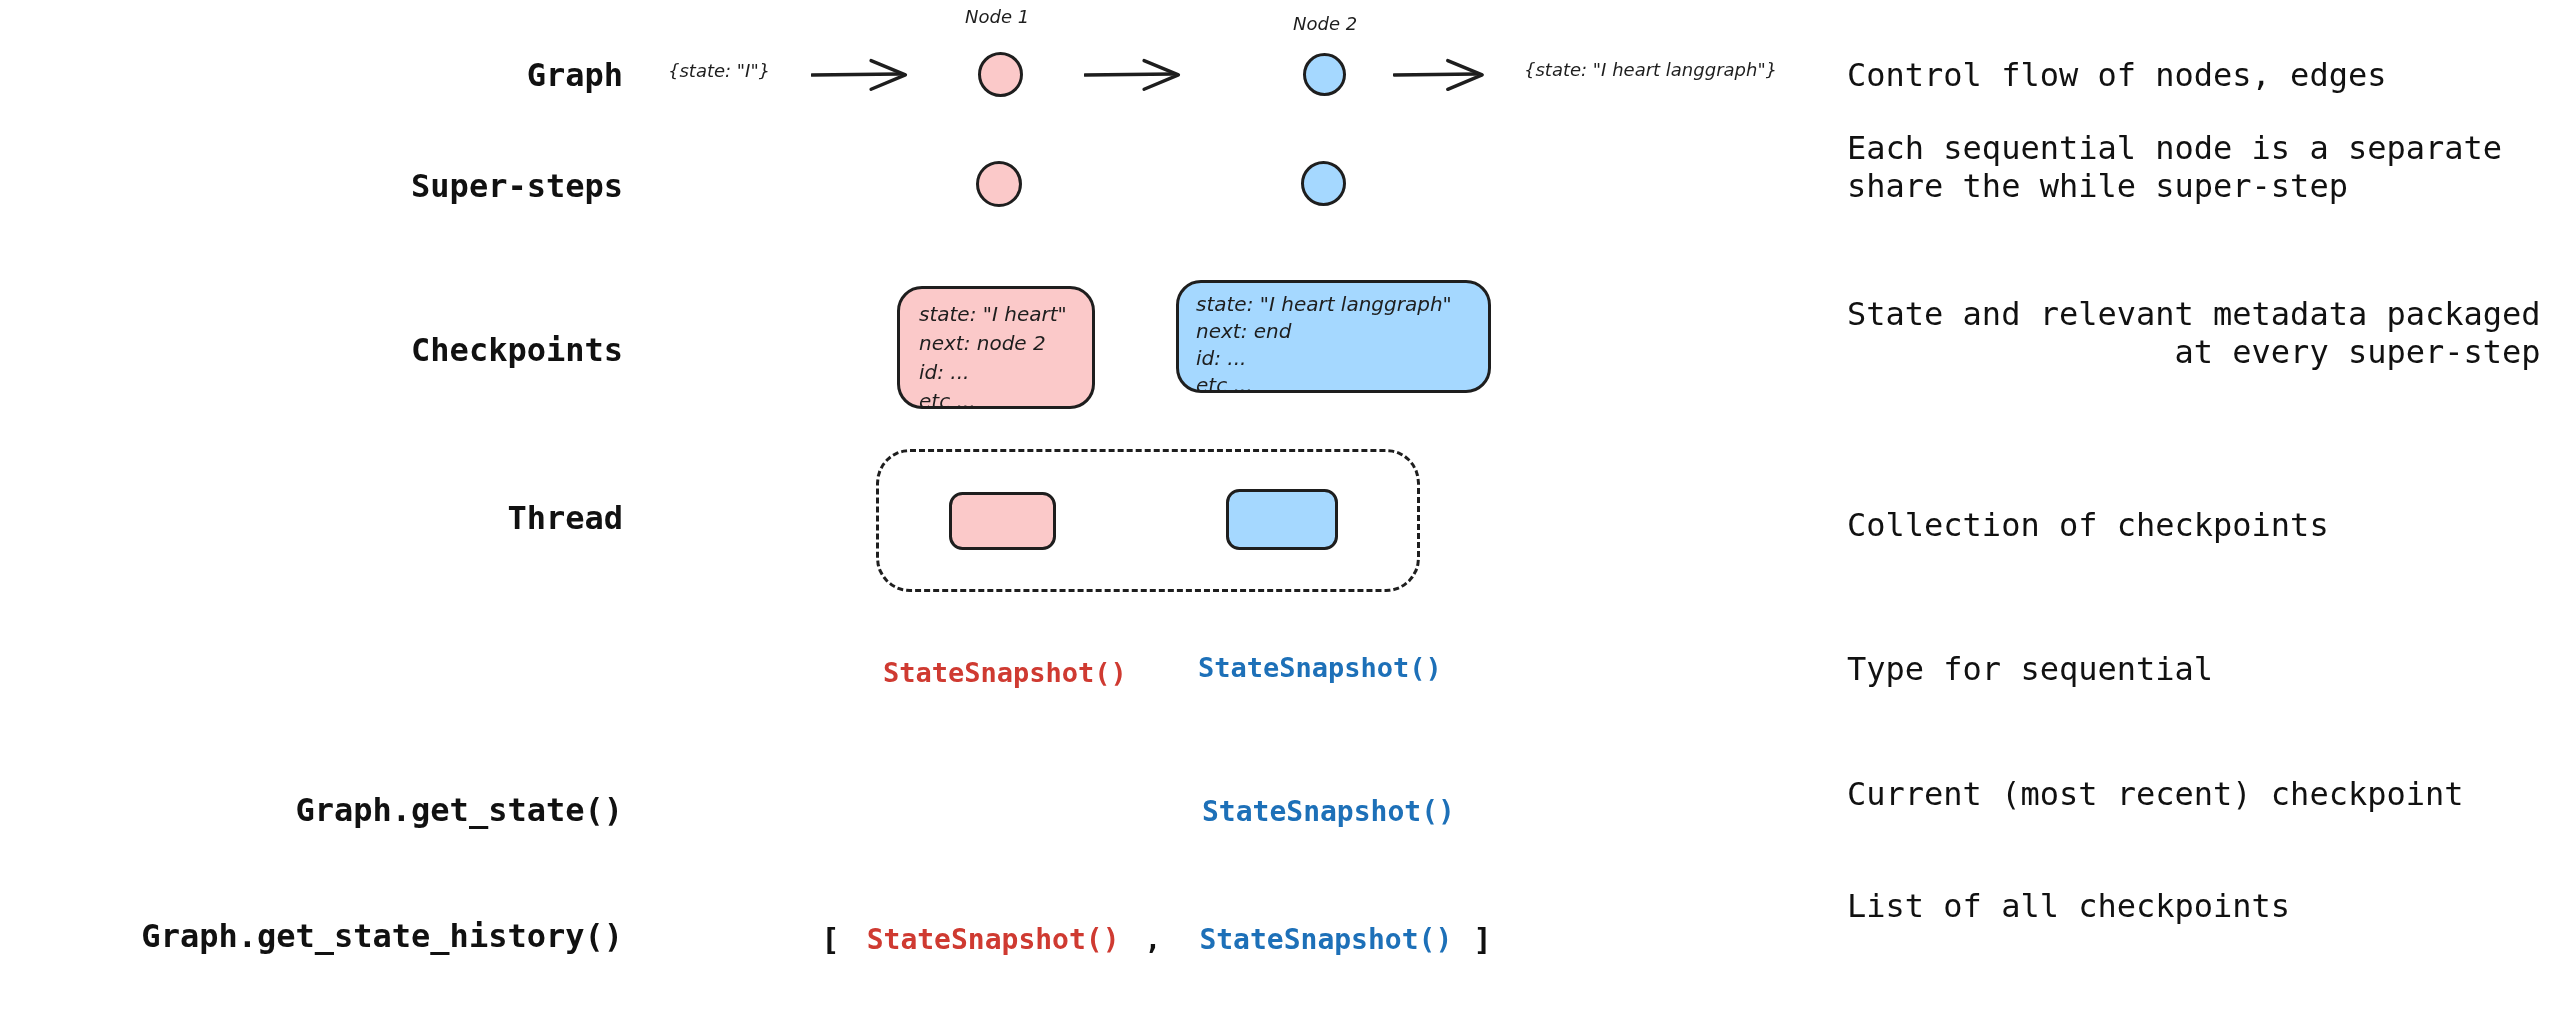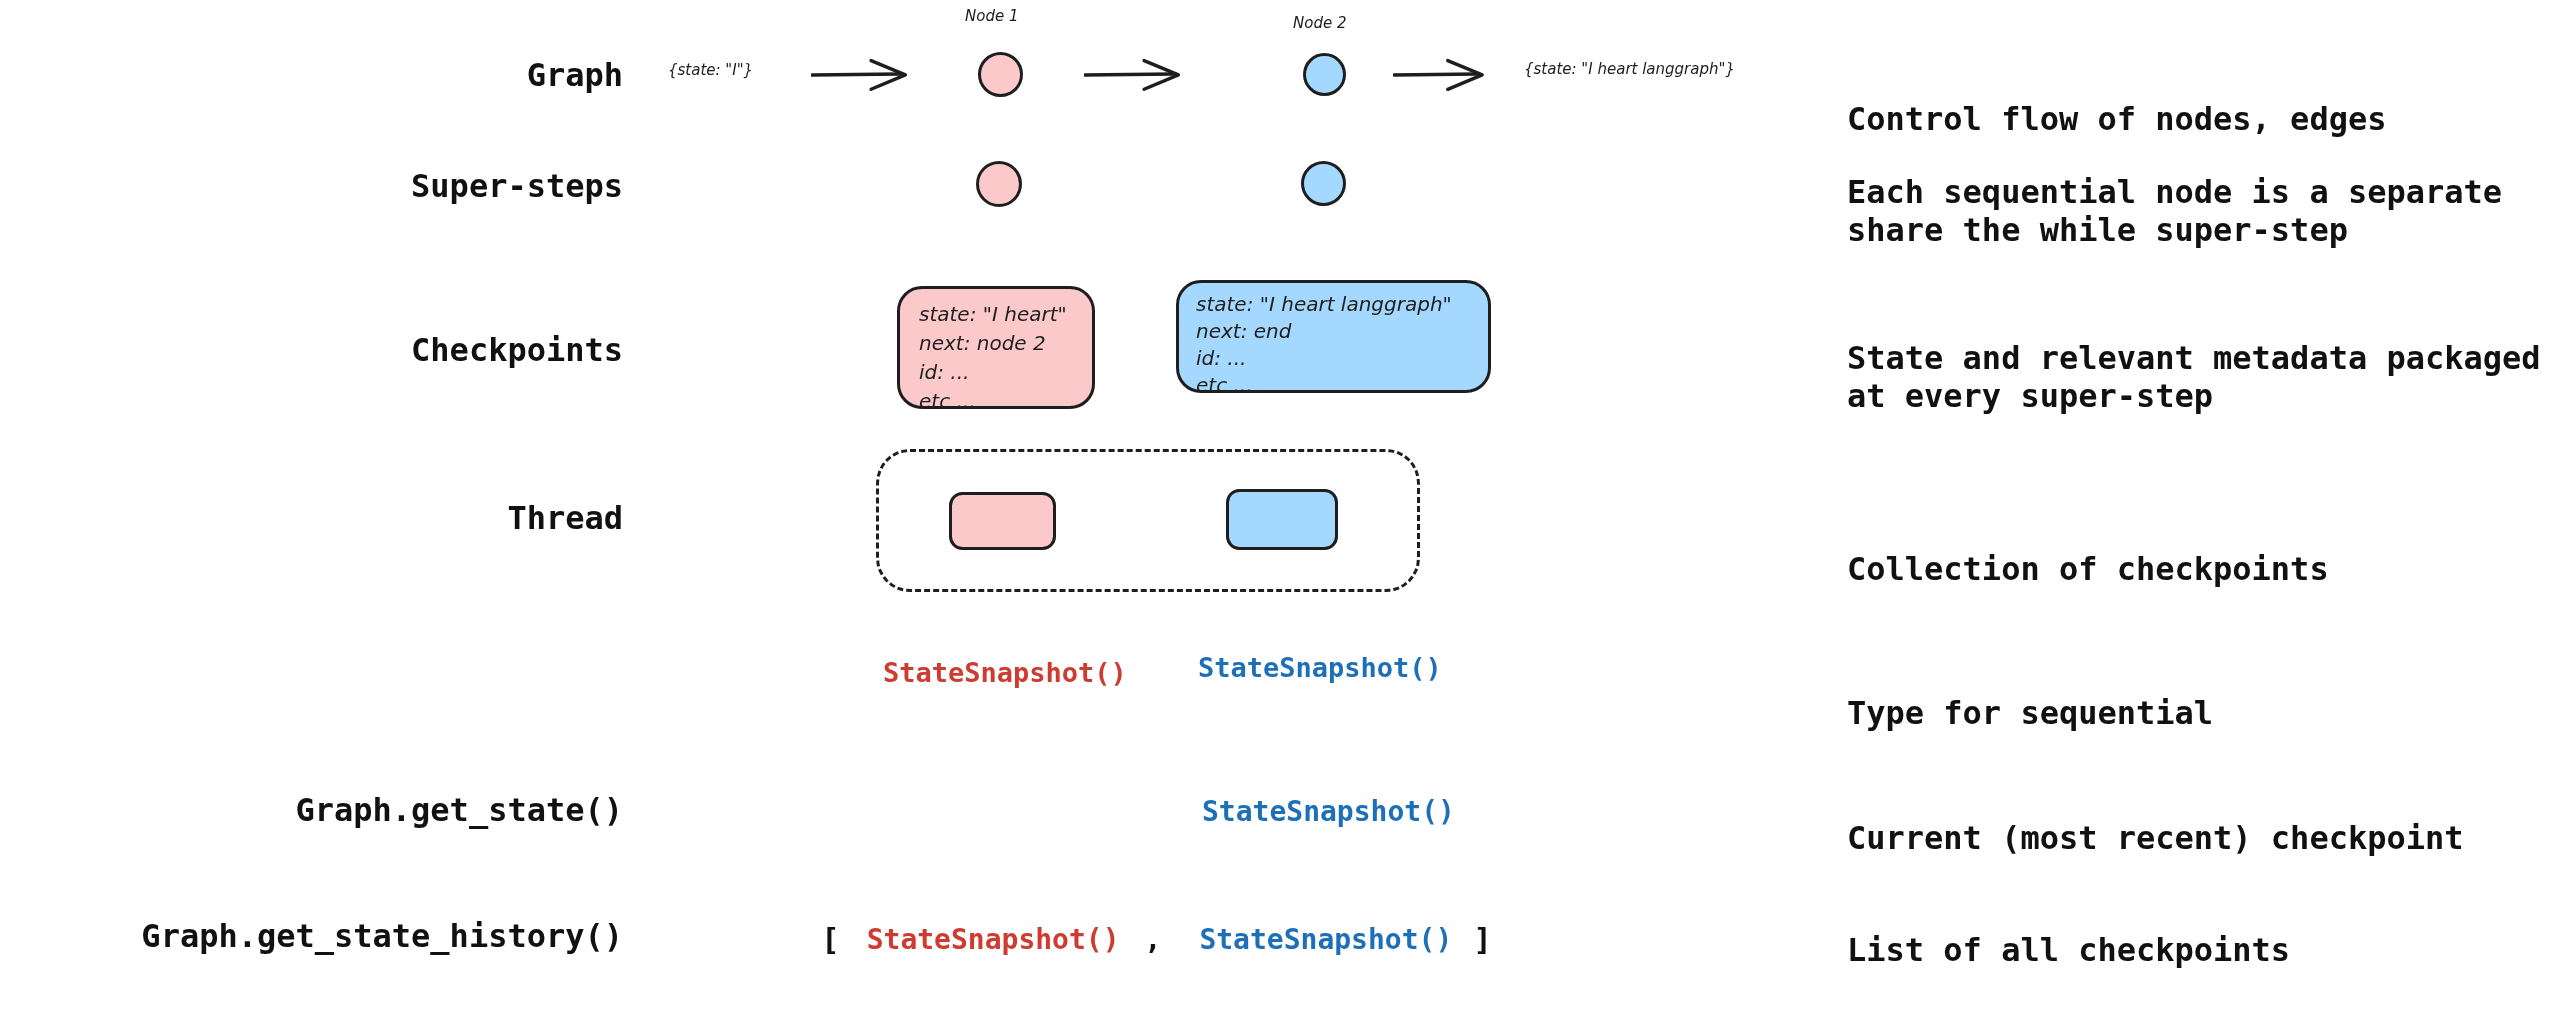--- a/index.html
+++ b/index.html
@@ -15,27 +15,27 @@
   }
   
   .row-label{
     position:absolute; left:96px; width:527px; height:38px;
     text-align:right; line-height:38px; font-size:32px; font-weight:600;
     color:var(--text); white-space:nowrap;
   }
   
   .desc{
     position:absolute; left:1847px; line-height:38px; font-size:32px;
-    font-weight:700; color:var(--text); white-space:nowrap;margin-top:44px;
+    font-weight:400; color:var(--text); white-space:nowrap;
   }
   
   .hand{
     position:absolute; font-family:"DejaVu Sans","Liberation Sans",sans-serif;
     font-style:italic; font-weight:500; color:var(--ink);
-    white-space:nowrap; line-height:27px; font-size:15px;
+    white-space:nowrap; line-height:27px; font-size:18px;
   }
   .node-circle{
     position:absolute; border-radius:50%; border:3.8px solid var(--ink);
     box-sizing:border-box;
   }
   .fill-pink{background:var(--pink-fill);}
   .fill-blue{background:var(--blue-fill);}
   .cp-box{
     position:absolute; border:3.3px solid var(--ink); box-sizing:border-box;
     border-radius:25px;
@@ -138,21 +138,21 @@
     <span class="tok hist-bracket hist-close">]</span>
   </div>
 
   <div class="desc" style="top:56px;">Control flow of nodes, edges</div>
 
   <div class="desc" style="top:129px;">
     <div>Each sequential node is a separate</div>
     <div>share the while super-step</div>
   </div>
 
-  <div class="desc" style="top:295px;">
+  <div class="desc" style="top:295px;text-align:right;">
     <div>State and relevant metadata packaged</div>
     <div>at every super-step</div>
   </div>
 
   <div class="desc" style="top:506px;">Collection of checkpoints</div>
   <div class="desc" style="top:650px;">Type for sequential</div>
   <div class="desc" style="top:775px;">Current (most recent) checkpoint</div>
   <div class="desc" style="top:887px;">List of all checkpoints</div>
 
 </div>

